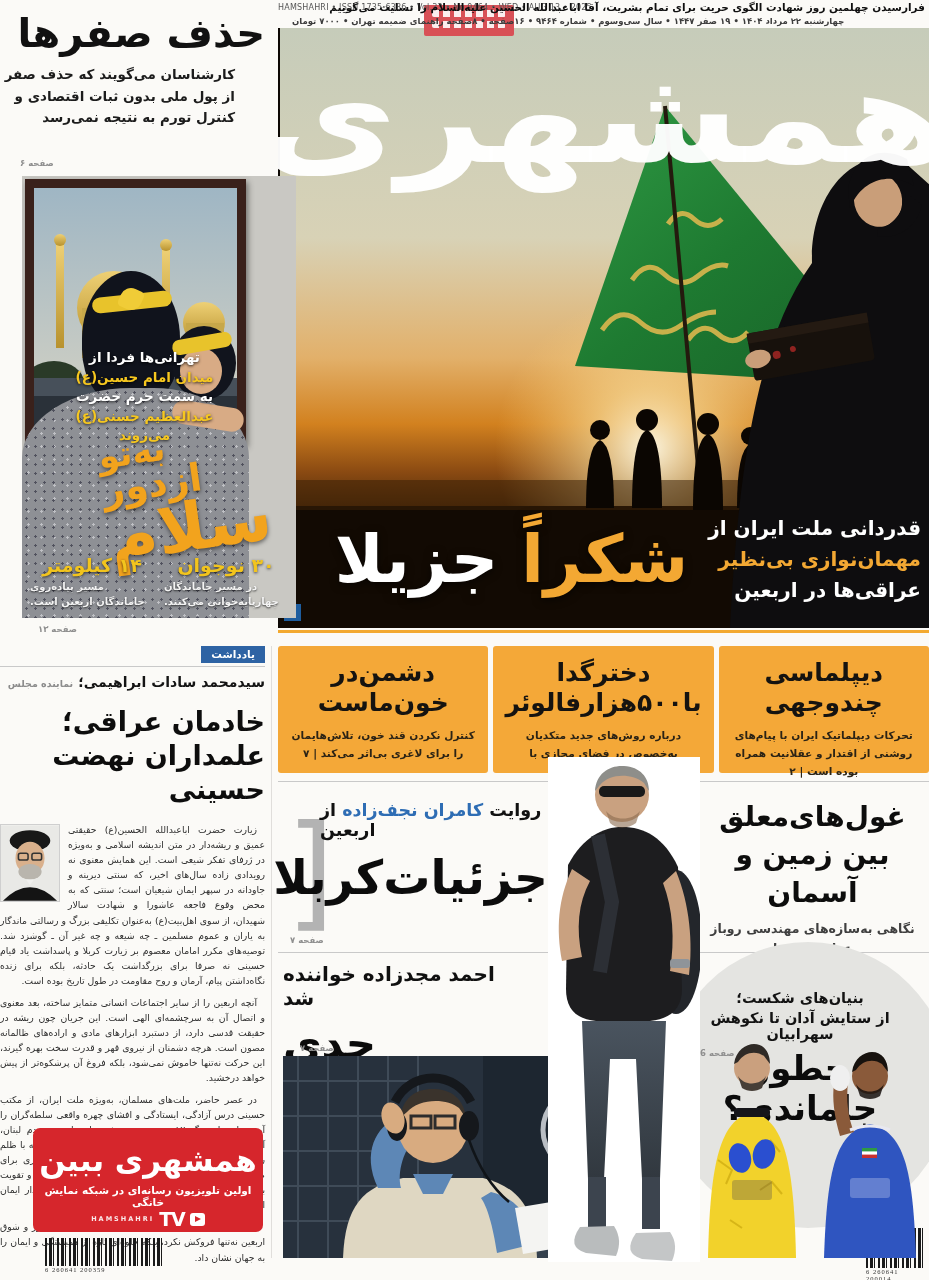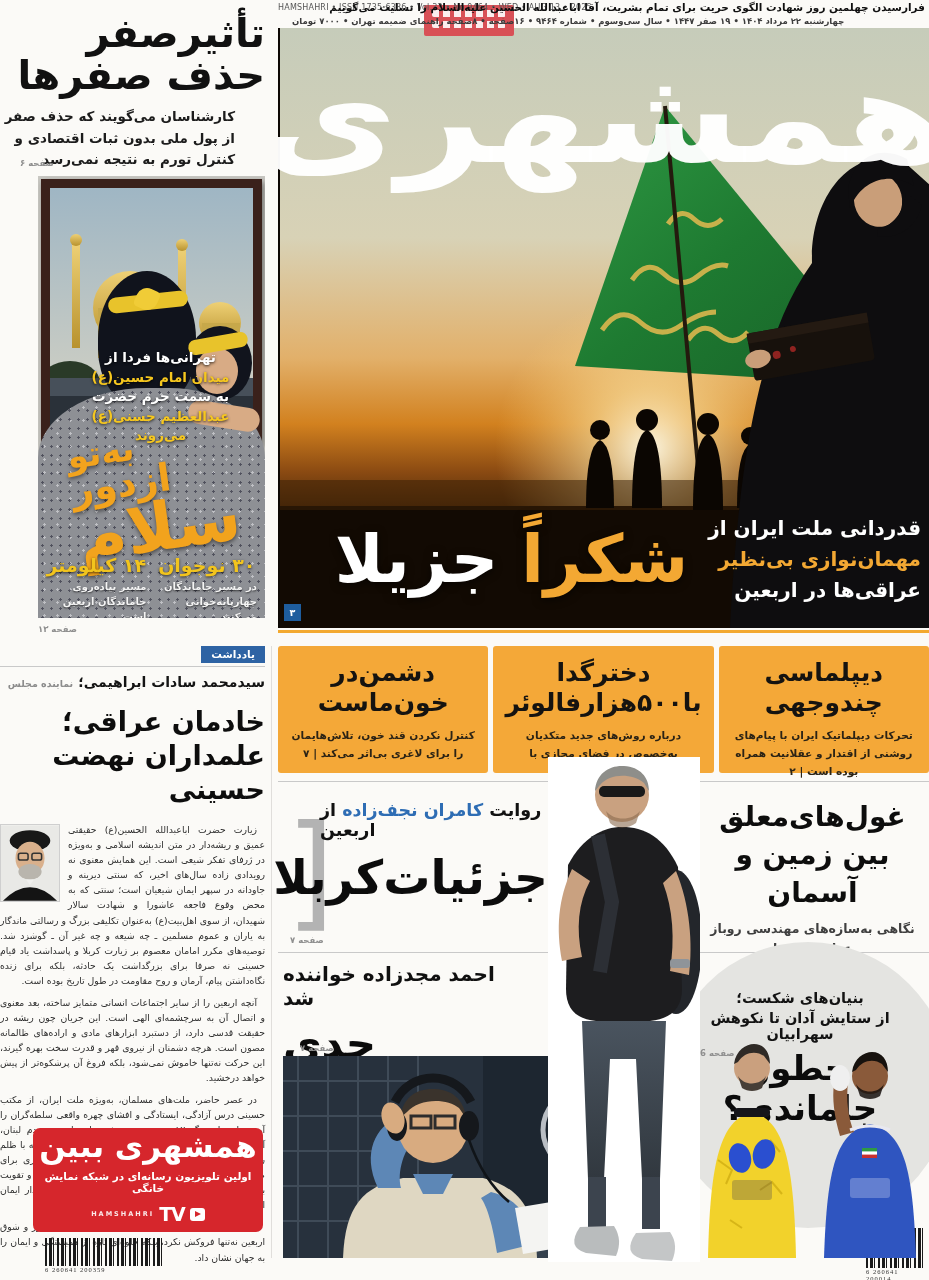--- a/index.html
+++ b/index.html
@@ -38,36 +38,36 @@
      text-shadow:0 1px 3px rgba(0,0,0,.8); }
   .cap-w { color:#ffffff; display:block; }
   .cap-y { color:#f6c71f; display:block; }
   .slogan { color:#f2a31d; font-weight:900; text-align:left; transform:rotate(-8deg);
      text-shadow:0 2px 4px rgba(0,0,0,.5); line-height:.95; }
   .slogan .s1 { font-size:34px; }
   .slogan .s2 { font-size:38px; }
   .slogan .s3 { font-size:66px; letter-spacing:1px; }
   .stats { display:grid; grid-template-columns:1fr 1fr; gap:10px; direction:rtl; }
   .stat-val { font-size:19px; font-weight:900; color:#f2c41d; text-align:center; text-shadow:0 1px 3px rgba(0,0,0,.7);}
-  .stat-txt { font-size:10px; font-weight:bold; color:#f4f4f4; text-align:right; line-height:1.5; margin-top:3px;
+  .stat-txt { font-size:10px; font-weight:bold; color:#f4f4f4; text-align:left; line-height:1.5; margin-top:3px;
      text-shadow:0 1px 2px rgba(0,0,0,.7);}
 
   .note-label { background:#2e63a4; color:#fff; font-size:10.5px; font-weight:bold;
      padding:2px 10px 3px 10px; display:inline-block; }
   .byline-name { font-size:14px; font-weight:900; color:#141414; }
   .byline-role { font-size:9.5px; color:#8c8c8c; font-weight:bold; }
   .note-title { font-size:27px; font-weight:900; color:#0d0d0d; line-height:1.25; text-align:right; }
   .note-body { font-size:9.3px; line-height:1.62; color:#2e2e2e; text-align:justify; }
   .note-body p { margin-bottom:7px; text-indent:8px; }
   .cleric { float:left; margin:2px 8px 4px 0; border:1px solid #cfcfcf; }
 
   .tvbox { background:#d6262c; border-radius:7px; color:#fff; text-align:center; }
-  .tv-title { font-size:31px; font-weight:900; padding-top:0; }
+  .tv-title { font-size:31px; font-weight:900; padding-top:14px; }
   .tv-sub { font-size:10.5px; font-weight:bold; margin-top:6px; }
-  .tv-logo { margin-top:9px; display:flex; align-items:center; justify-content:center; gap:5px; direction:ltr;}
+  .tv-logo { display:flex; align-items:center; justify-content:center; gap:5px; direction:ltr;}
   .tv-logo .hm { font-size:6.5px; letter-spacing:2px; font-weight:bold; opacity:.9; }
   .tv-logo .tv { font-size:19px; font-weight:900; letter-spacing:-1px; }
   .tv-logo .play { width:15px; height:13px; background:#fff; border-radius:3px; position:relative; }
   .tv-logo .play:after { content:""; position:absolute; left:5px; top:3.5px; border-left:6px solid #d6262c;
      border-top:3px solid transparent; border-bottom:3px solid transparent; }
 
   .barcode { background:repeating-linear-gradient(90deg,#1a1a1a 0 2px,transparent 2px 4px,#1a1a1a 4px 7px,
      transparent 7px 8px,#1a1a1a 8px 9px,transparent 9px 12px); }
   .barcode-num { font-size:6.5px; color:#333; text-align:left; letter-spacing:1px; font-family:Liberation Serif, serif; }
 
@@ -333,27 +333,26 @@
       <rect x="172" y="114.6" width="15" height="3.4" fill="#c93030"></rect>
       <rect x="160" y="138" width="40" height="20" rx="3" fill="#ffffff" opacity="0.25"></rect>
     </svg>
   </div>
   <div class="abs" style="left:866px; top:1228px; width:60px; height:50px;">
     <div class="barcode" style="height:40px;"></div>
     <div class="barcode-num ltr">6 260641 200014</div>
   </div>
 
   <div class="abs" style="left:0; top:12px; width:265px;">
-    <div class="zero-title">تأثیرصفر</div>
     <div class="zero-title">حذف صفرها</div>
     <div class="zero-sub" style="margin-top:10px; padding-right:30px;">کارشناسان می‌گویند که حذف صفر از پول ملی بدون ثبات اقتصادی و کنترل تورم به نتیجه نمی‌رسد</div>
   </div>
   <div class="abs pageref" style="left:20px; top:158px;">صفحه ۶</div>
 
-  <div class="abs poster" style="left:38px; top:176px; width:227px; height:442px;">
+  <div class="abs poster" style="left:22px; top:176px; width:274px; height:442px;">
     <div class="frame" style="left:3px; top:3px; width:221px; height:266px;">
       <svg width="203" height="248" viewBox="0 0 203 248" preserveAspectRatio="none">
         <defs>
           <linearGradient id="shSky" x1="0" y1="0" x2="0" y2="1">
             <stop offset="0" stop-color="#9fb6c4"></stop>
               <stop offset="1" stop-color="#d8d4c4"></stop>
           </linearGradient>
           <linearGradient id="gold" x1="0" y1="0" x2="0" y2="1">
             <stop offset="0" stop-color="#eed075"></stop>
               <stop offset="1" stop-color="#b8922e"></stop>

